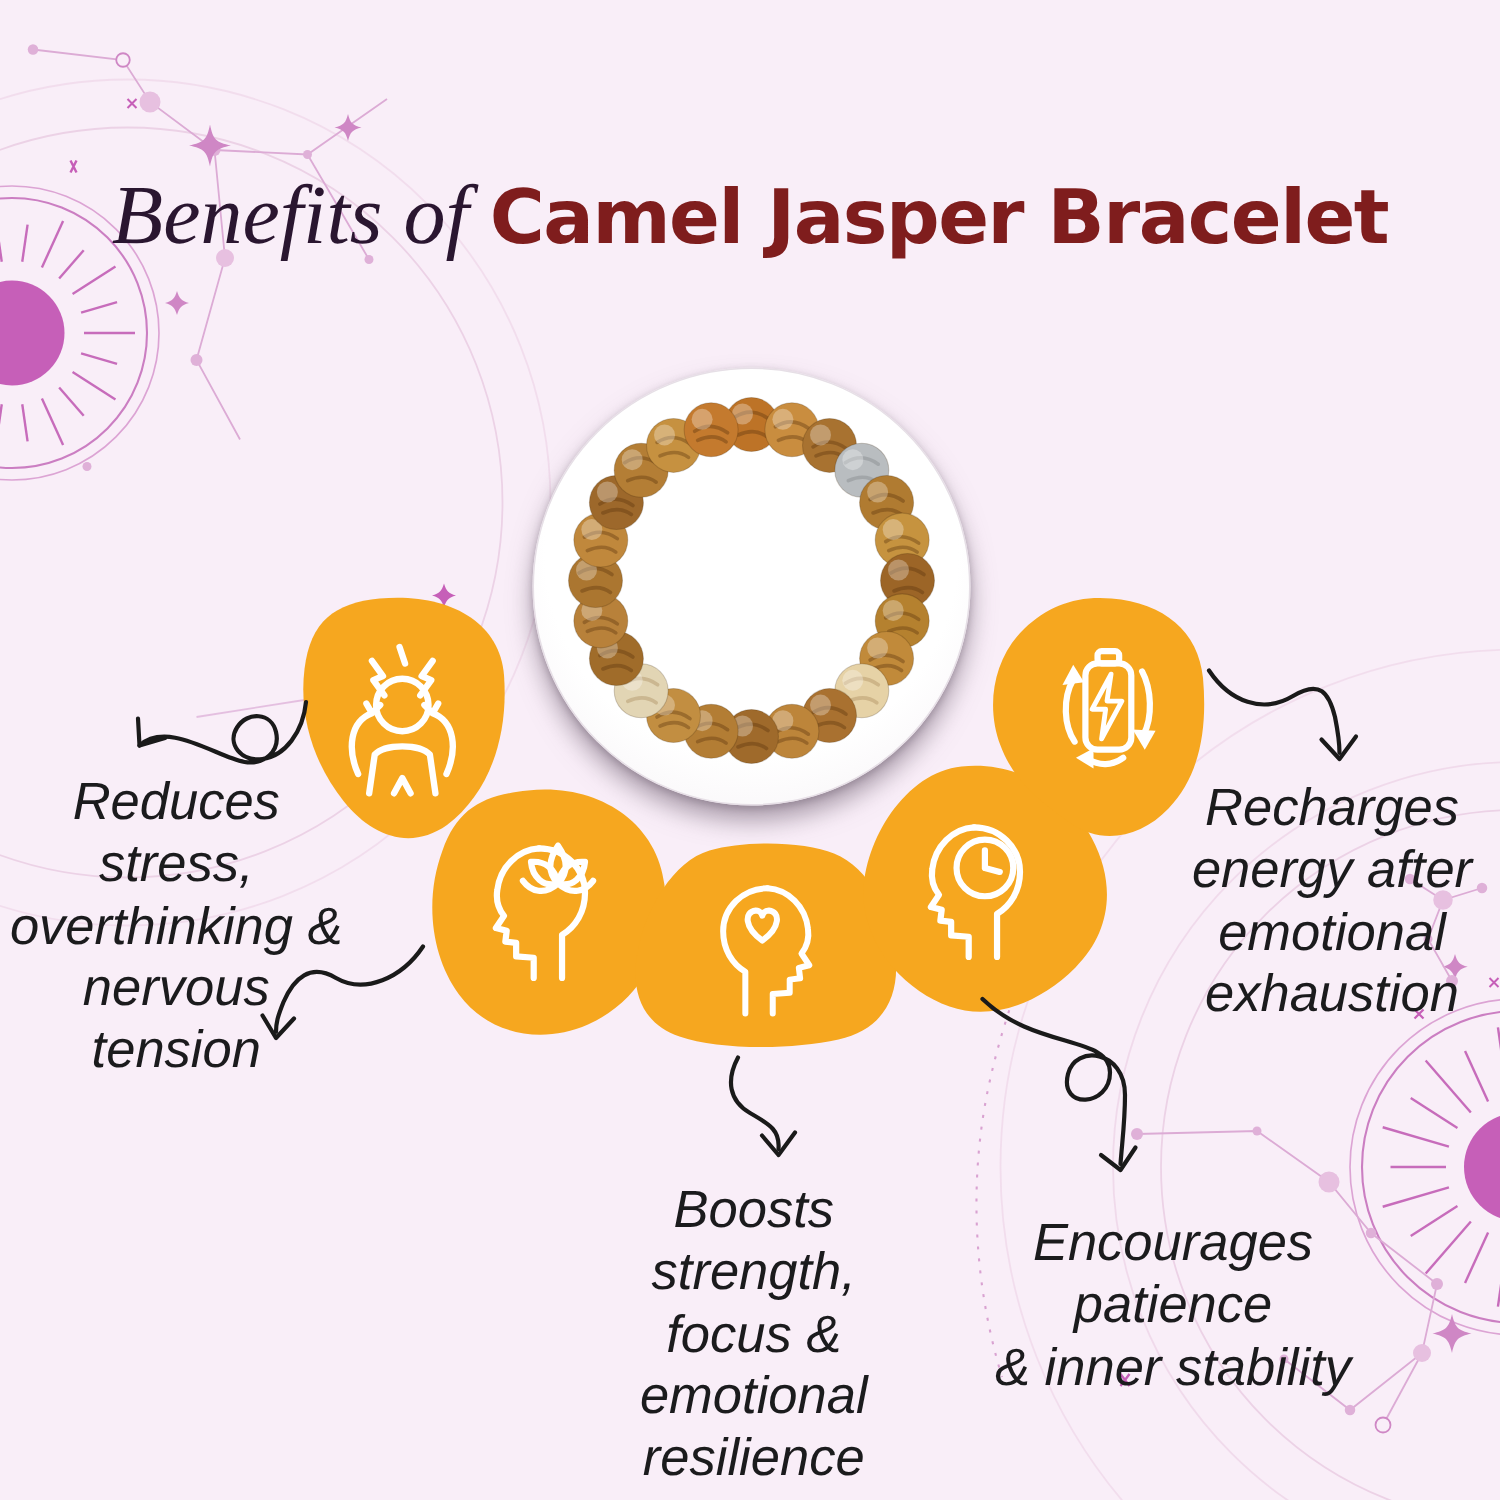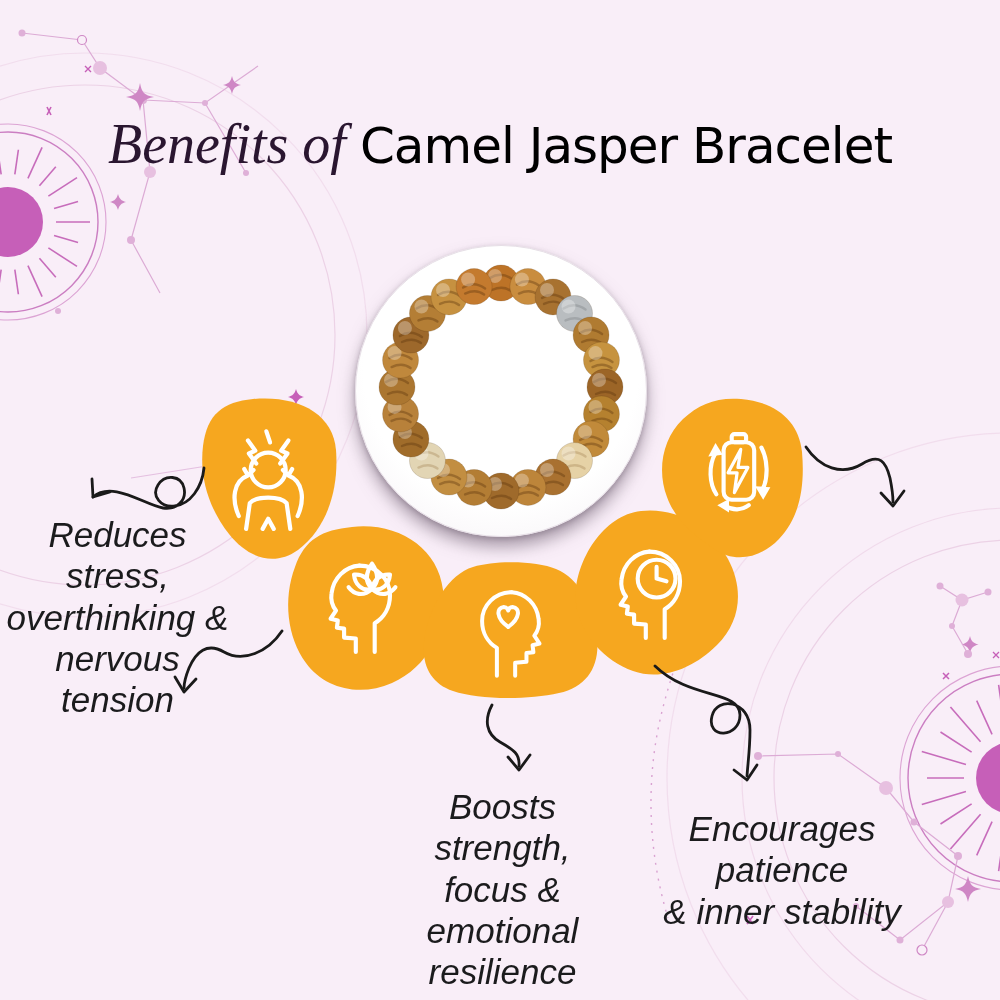--- a/index.html
+++ b/index.html
@@ -2,21 +2,21 @@
 <html><head>
 <meta charset="utf-8">
 <style>
   html,body{margin:0;padding:0;}
   body{width:1000px;height:1000px;overflow:hidden;background:#f9eef8;font-family:"Liberation Sans",sans-serif;}
   .stage{position:relative;width:1000px;height:784px;}
   svg.layer{position:absolute;left:0;top:0;width:1000px;height:1000px;}
   
   .title{position:absolute;left:0;top:112px;width:1000px;display:flex;justify-content:center;align-items:baseline;gap:14px;white-space:nowrap;}
   .t-serif{font-family:"Liberation Serif","DejaVu Serif",serif;font-style:italic;font-weight:400;font-size:56px;color:#2a1630;}
-  .t-bold{font-family:"DejaVu Sans",sans-serif;font-weight:400;font-size:50px;letter-spacing:-1px;color:#000000;}
+  .t-bold{font-family:"DejaVu Sans",sans-serif;font-weight:700;font-size:50px;letter-spacing:-1px;color:#7f1d1d;}
   
   .photo-circle{position:absolute;left:355px;top:245px;width:290px;height:290px;border-radius:50%;
     background:radial-gradient(circle at 50% 42%, #ffffff 62%, #f3eff3 100%);
     border:1px solid #e6dfe6;
     box-shadow:0 10px 16px rgba(104,88,106,.55), 0 2px 5px rgba(104,88,106,.35);}
   .photo-circle svg{position:absolute;left:0;top:0;width:290px;height:290px;}
   
   .benefit{position:absolute;font-style:italic;font-size:35px;line-height:1.18;text-align:center;
     color:#1b1b1d;white-space:pre-line;font-family:"Liberation Sans",sans-serif;}
   .b1{left:5px;  top:514px; width:225px;}
@@ -324,14 +324,18 @@
   </svg>
 
   <div class="benefit b1">Reduces stress,
 overthinking &amp;
 nervous tension</div>
   <div class="benefit b3">Boosts strength,
 focus &amp; emotional
 resilience</div>
   <div class="benefit b4">Encourages patience
 &amp; inner stability</div>
+  <div class="benefit b5">Recharges
+energy after
+emotional
+exhaustion</div>
 
 </div>
 
 </body></html>

